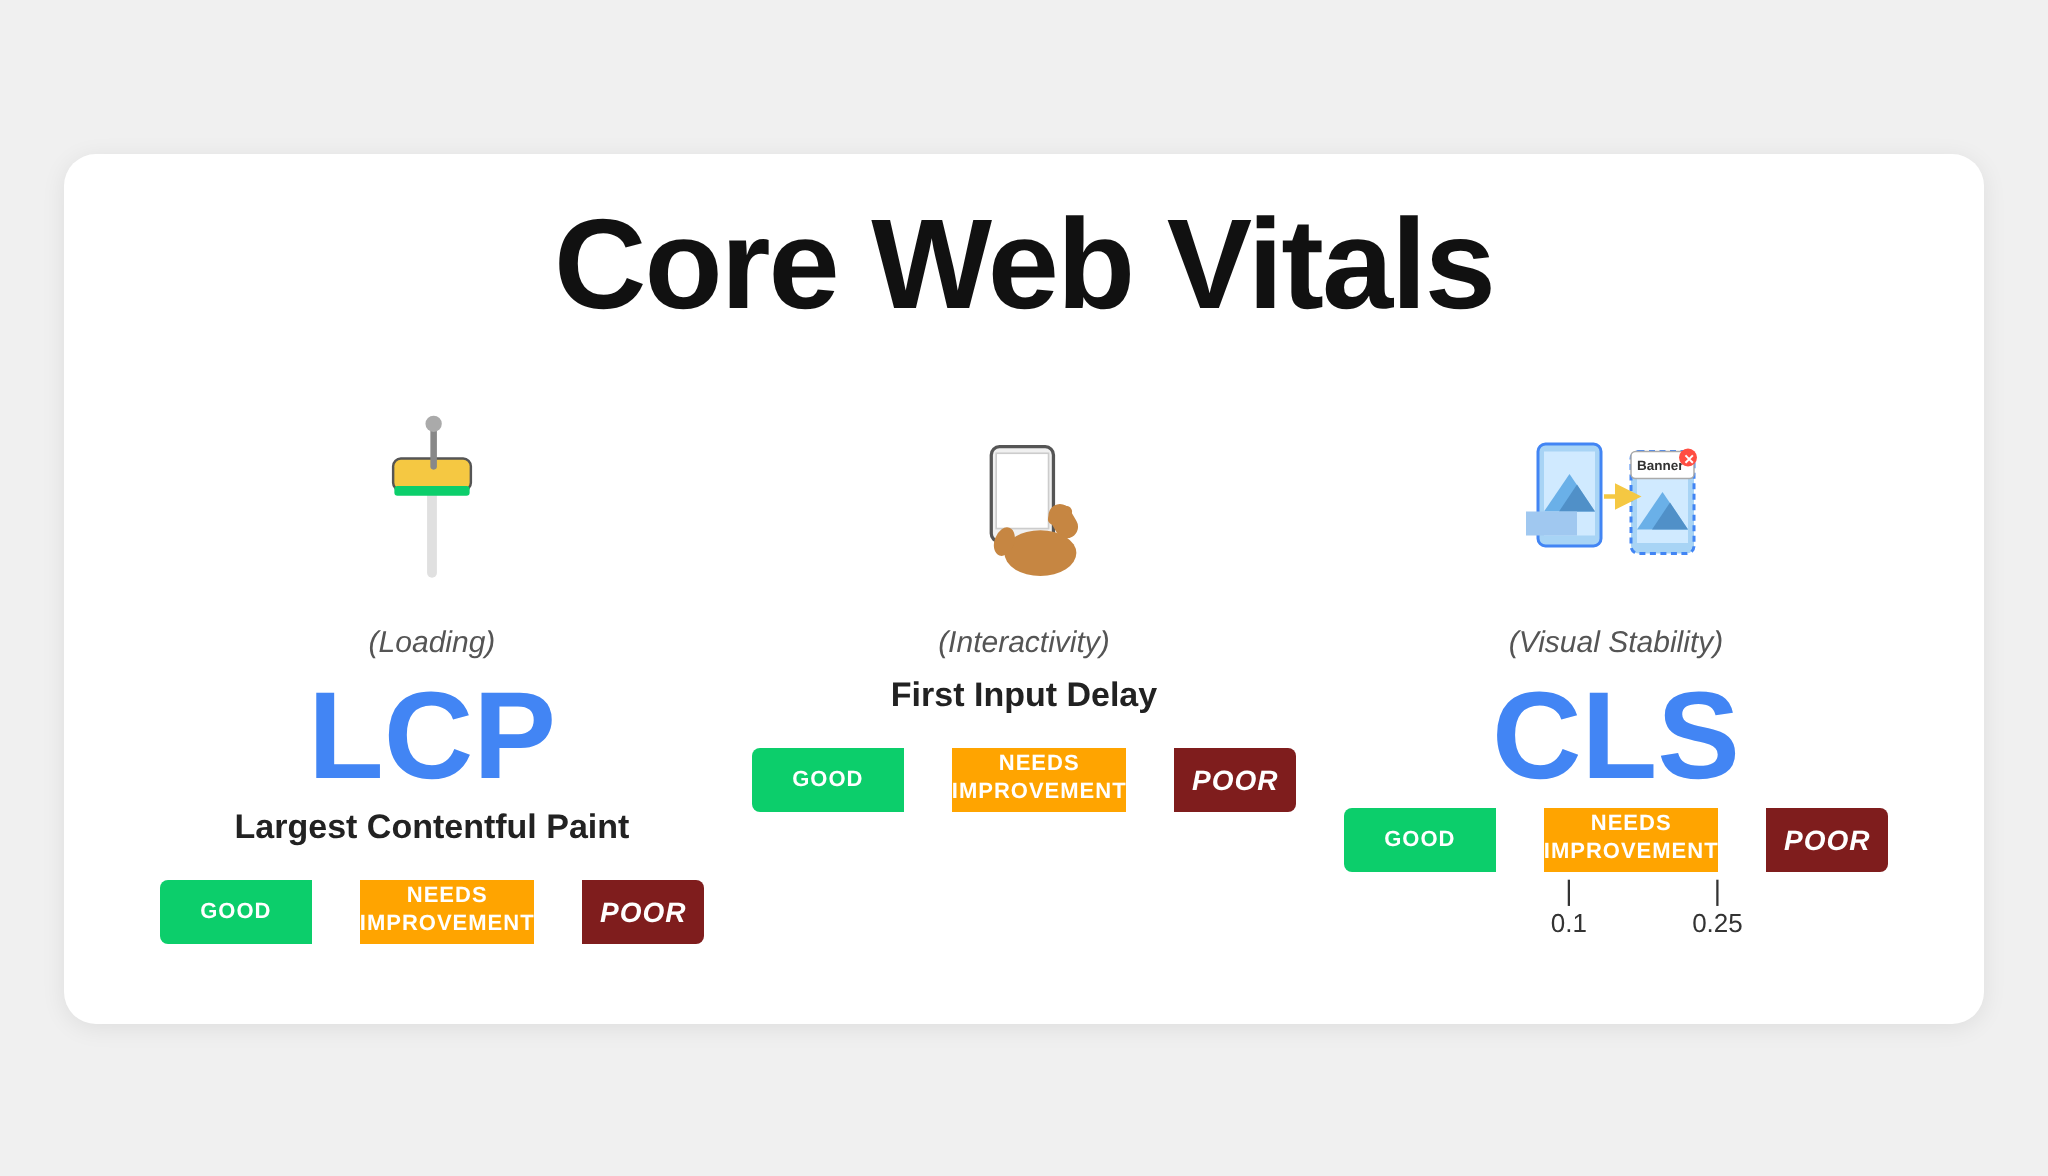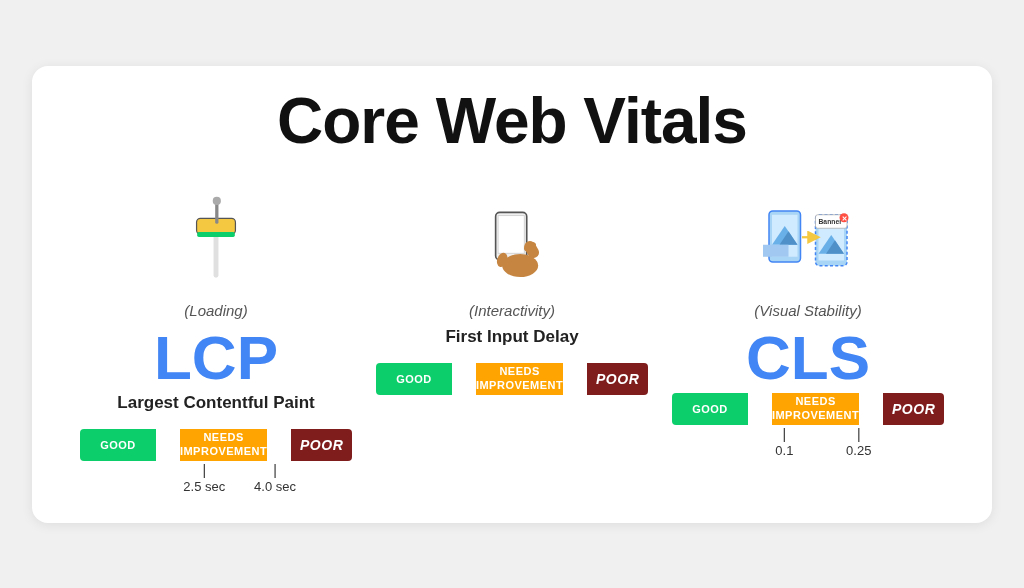--- a/index.html
+++ b/index.html
@@ -168,28 +168,20 @@
       </div>
       <div class="metric-category">(Loading)</div>
       <div class="metric-abbr">LCP</div>
       <div class="metric-name">Largest Contentful Paint</div>
       <div class="bar-container">
         <div class="bar">
           <div class="bar-good">GOOD</div>
           <div class="bar-needs">NEEDS<br>IMPROVEMENT</div>
           <div class="bar-poor">POOR</div>
         </div>
-        <div class="bar-tick-area">
-          <div class="tick-mark" style="left:38%">
-            <span class="tick-label">2.5 sec</span>
-          </div>
-          <div class="tick-mark" style="left:64%">
-            <span class="tick-label">4.0 sec</span>
-          </div>
-        </div>
       </div>
     </div>
 
     <div class="metric-col">
       <div class="icon-area">
 
         <svg viewBox="0 0 100 110" xmlns="http://www.w3.org/2000/svg">
 
           <rect x="30" y="20" width="38" height="58" rx="5" fill="#f0f0f0" stroke="#555" stroke-width="2"></rect>
           <rect x="33" y="24" width="32" height="46" fill="#fff" stroke="#ccc" stroke-width="1"></rect>

